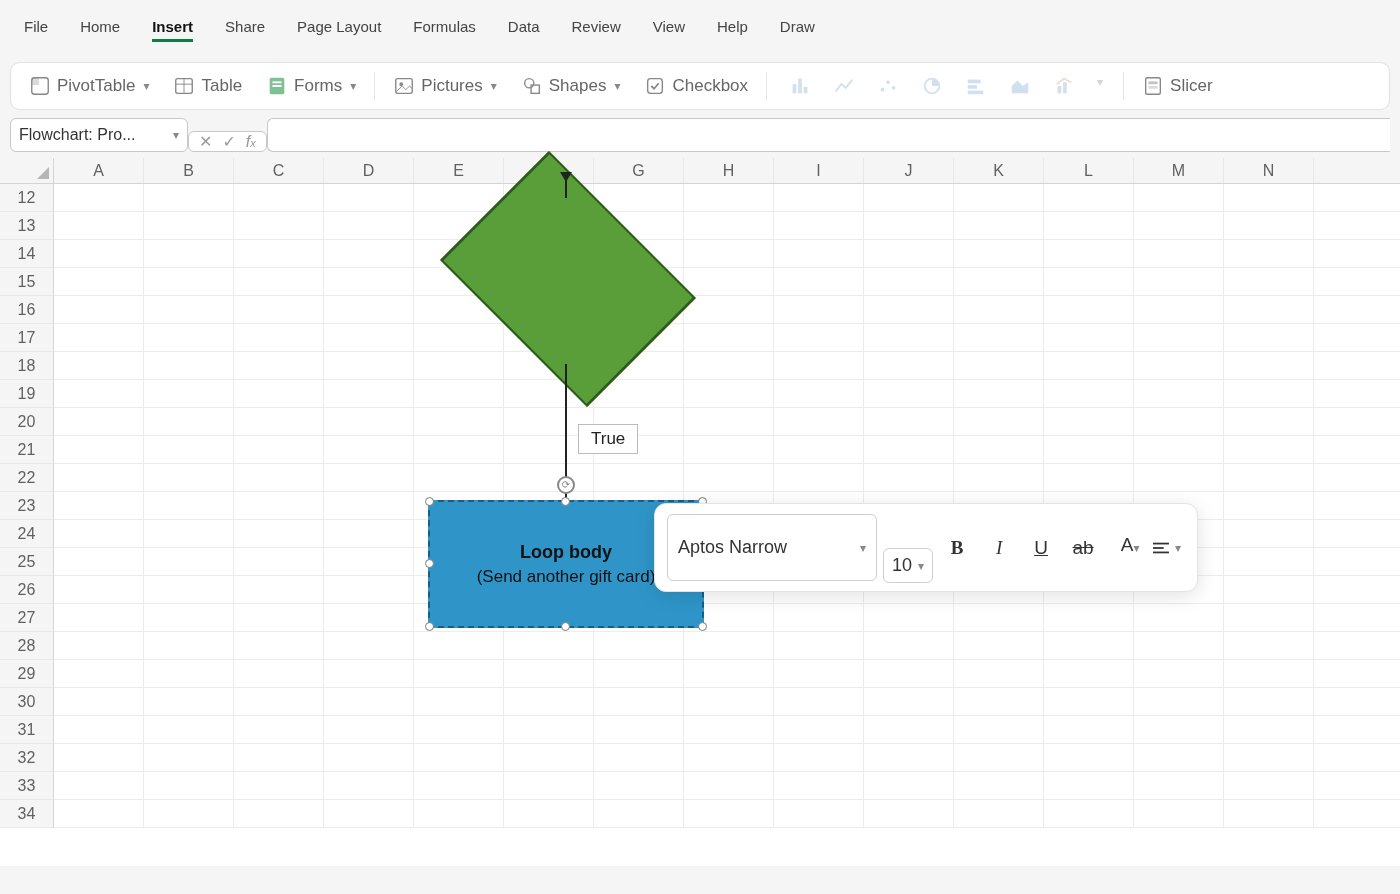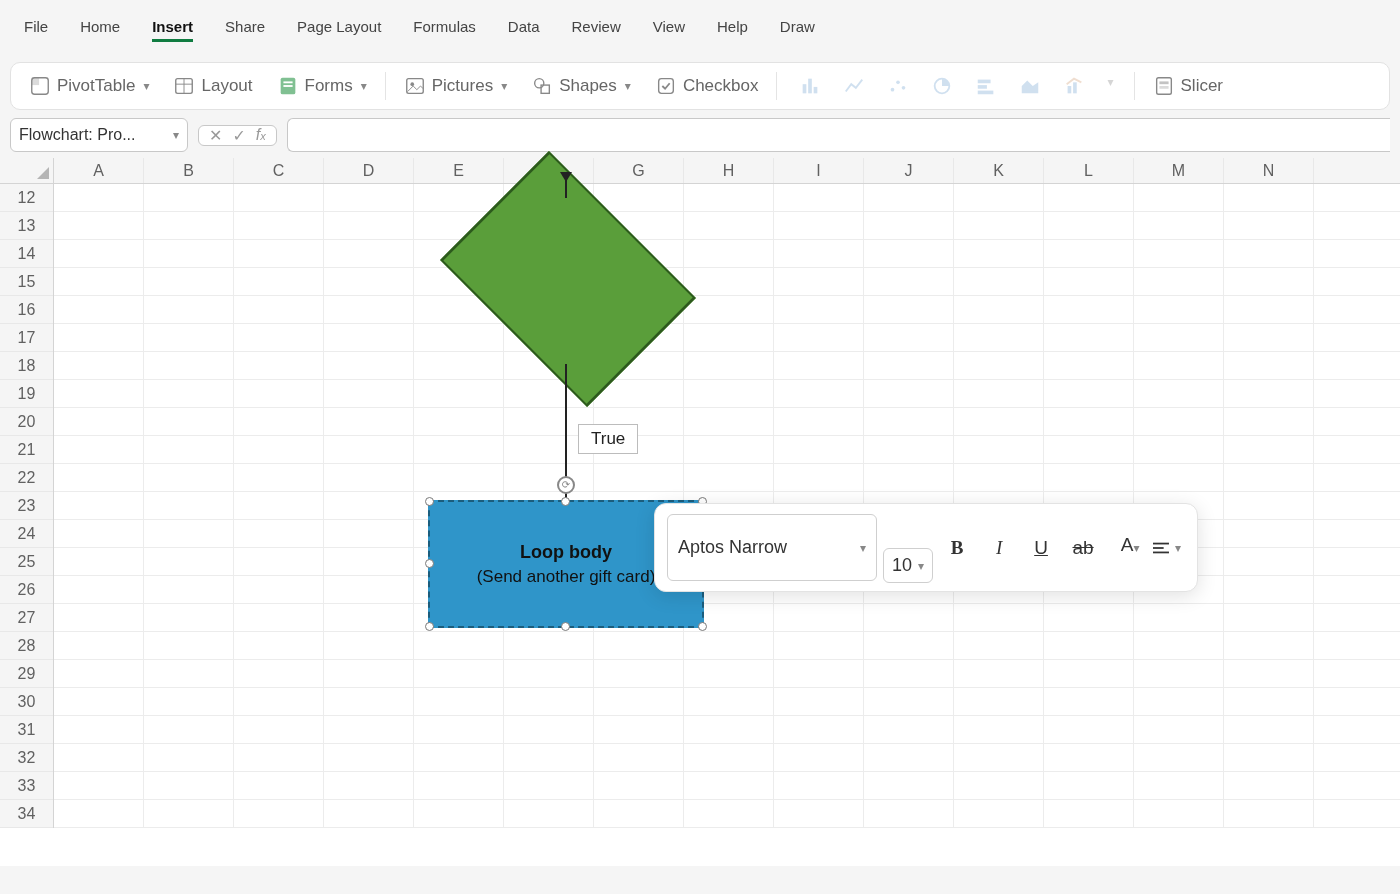--- a/index.html
+++ b/index.html
@@ -63,23 +63,22 @@
   .chart-icons {
     display: flex;
     gap: 18px;
     padding: 4px 10px;
     opacity: 0.35;
   }
   .chart-icons svg, .chart-icons .ci { width: 26px; height: 22px; }
   
   .fnrow {
     display: flex;
-    align-items: center;
+    align-items: flex-end;
     padding: 0 10px 4px 10px;
-    gap: 10px;
   }
   .namebox {
     display: flex;
     align-items: center;
     border: 1px solid #c8c8c8;
     border-radius: 6px;
     background: #fff;
     width: 178px;
     height: 34px;
     padding: 0 8px;
@@ -386,21 +385,21 @@
     <span class="chev">▾</span>
   </div>
   <div class="ribbon-btn">
     <span class="ribbon-icon">
       <svg viewBox="0 0 24 24">
           <rect x="3" y="4" width="18" height="16" rx="2" fill="none" stroke="#888" stroke-width="1.5"></rect>
           <line x1="3" y1="10" x2="21" y2="10" stroke="#888"></line>
           <line x1="12" y1="4" x2="12" y2="20" stroke="#888"></line>
         </svg>
     </span>
-    <span>Layout</span>
+    <span>Table</span>
   </div>
   <div class="ribbon-btn">
     <span class="ribbon-icon">
       <svg viewBox="0 0 24 24">
           <rect x="4" y="3" width="16" height="18" rx="2" fill="#4aa564" opacity="0.7"></rect>
           <rect x="7" y="7" width="10" height="2" fill="#fff"></rect>
           <rect x="7" y="11" width="10" height="2" fill="#fff"></rect>
         </svg>
     </span>
     <span>Forms</span>

